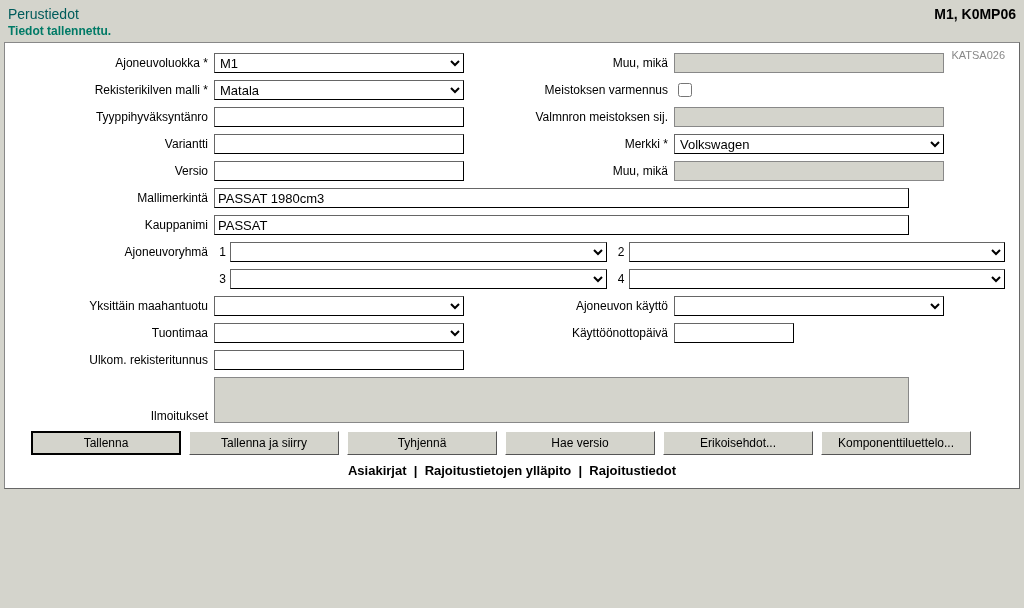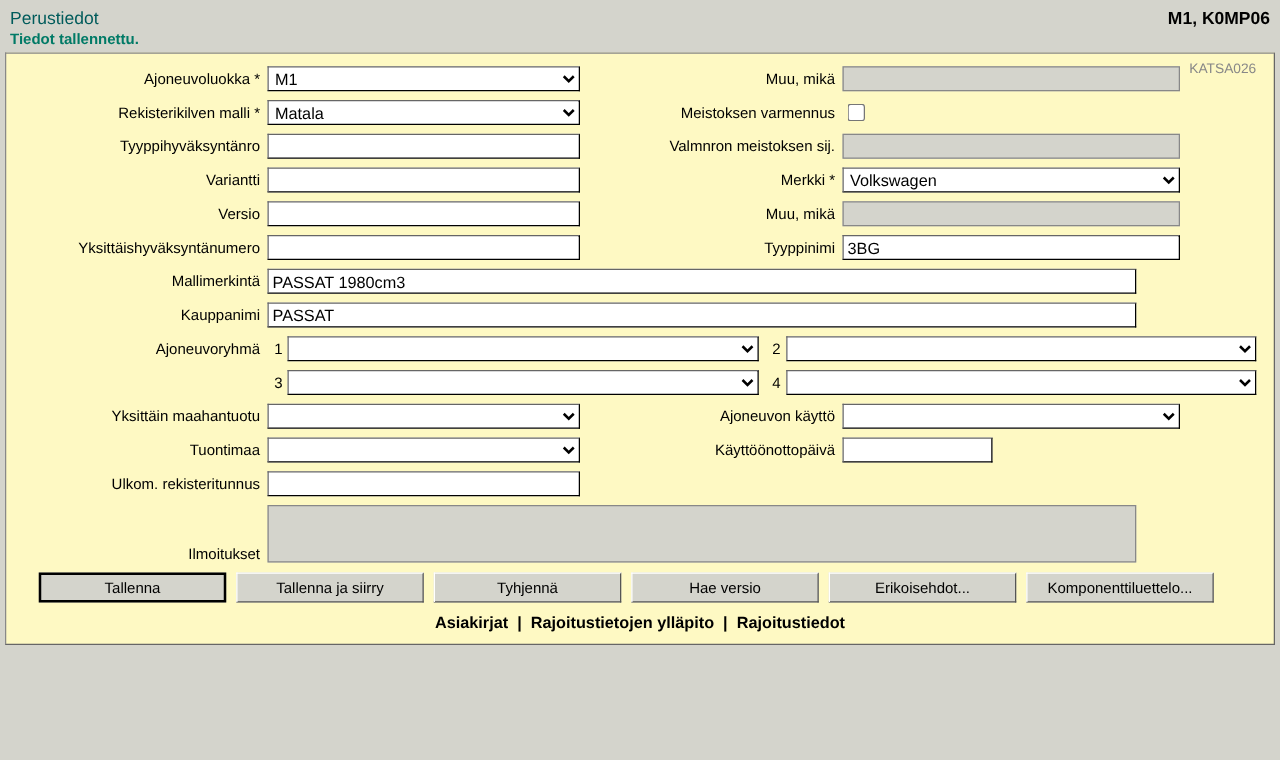--- a/index.html
+++ b/index.html
@@ -31,21 +31,21 @@
     color: #007a66;
     font-weight: bold;
     padding: 0 8px 4px 8px;
   }
   .panel {
     border: 1px solid #666;
     border-top-color: #888;
     border-left-color: #888;
     margin: 0 4px 4px 4px;
     padding: 10px 14px 10px 14px;
-    background: #fef9c3;
+    background: #ffffff;
     position: relative;
   }
   .panel-code {
     position: absolute;
     right: 14px;
     top: 6px;
     color: #888;
     font-size: 11px;
   }
   .row {
@@ -185,30 +185,20 @@
     <div class="col-left">
       <div class="lbl lbl-left">Versio</div>
       <input class="field field-250" style="">
     </div>
     <div class="col-right">
       <div class="lbl lbl-right">Muu, mikä</div>
       <input class="field field-270 disabled" readonly="" style="">
     </div>
   </div>
 
-  <div class="row">
-    <div class="col-left">
-      <div class="lbl lbl-left">Yksittäishyväksyntänumero</div>
-      <input class="field field-250" style="">
-    </div>
-    <div class="col-right">
-      <div class="lbl lbl-right">Tyyppinimi</div>
-      <input class="field field-270" value="3BG" style="">
-    </div>
-  </div>
 
   <div class="row">
     <div class="lbl lbl-left">Mallimerkintä</div>
     <input class="field" style="width: 695px;" value="PASSAT 1980cm3">
   </div>
 
   <div class="row">
     <div class="lbl lbl-left">Kauppanimi</div>
     <input class="field" style="width: 695px;" value="PASSAT">
   </div>

